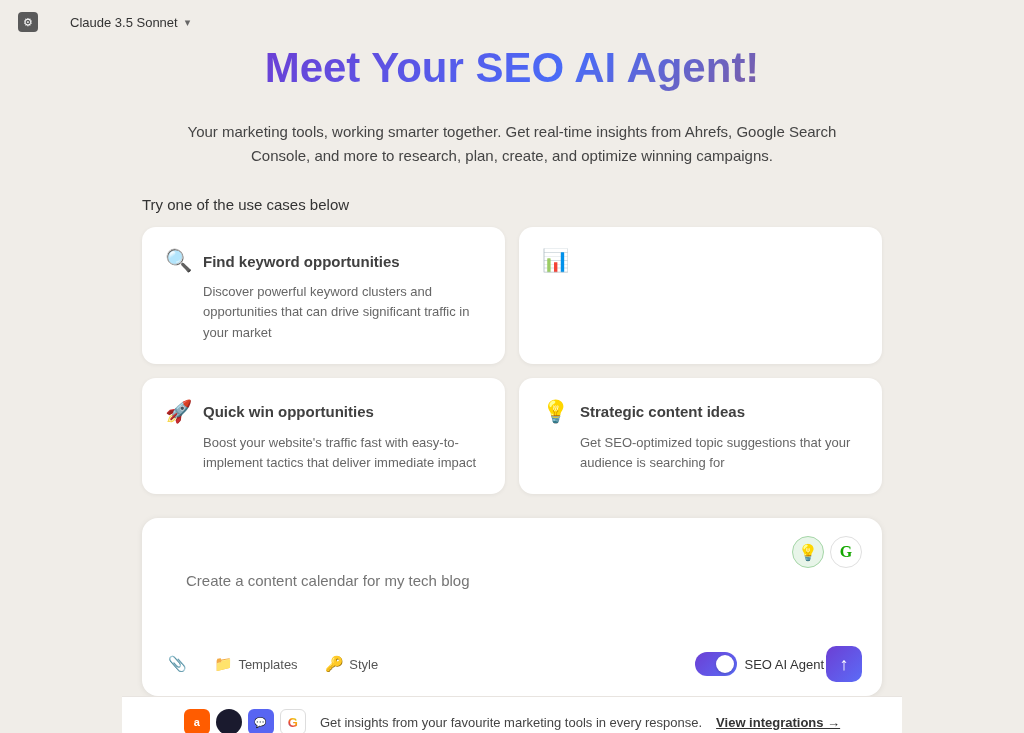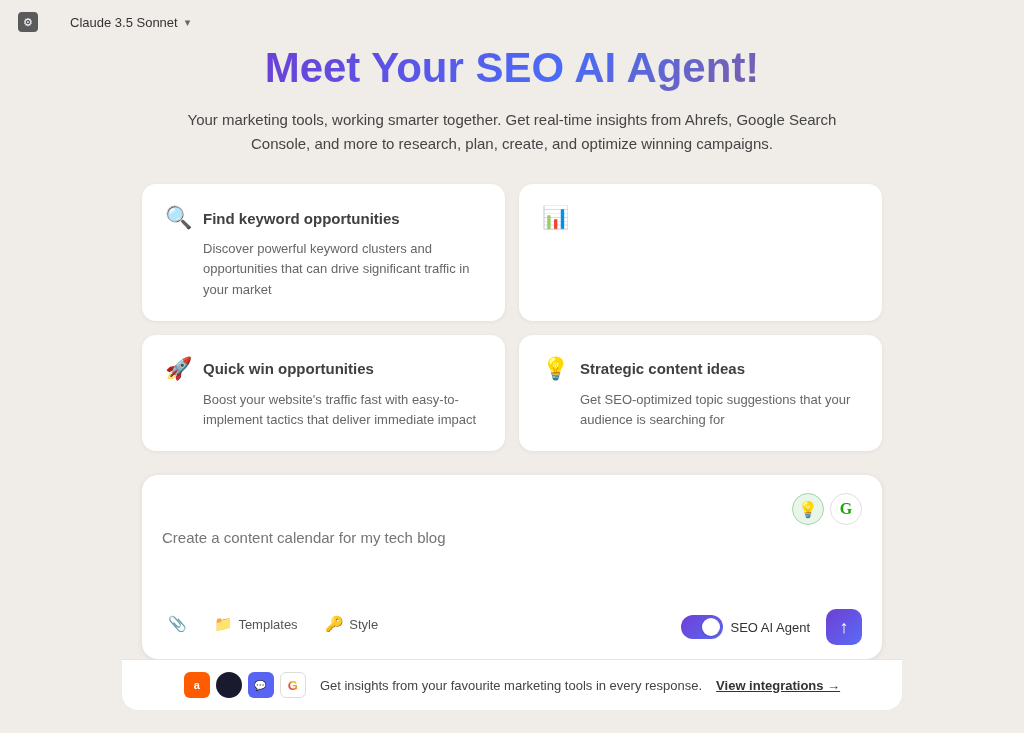--- a/index.html
+++ b/index.html
@@ -40,20 +40,21 @@
       line-height: 1.15;
     }
 
     .hero-subtitle {
       font-size: 15px;
       color: #444;
       text-align: center;
       max-width: 680px;
       line-height: 1.6;
       margin-bottom: 28px;
+      margin-top: 12px;
     }
 
     .use-cases-label {
       font-size: 15px;
       color: #333;
       font-weight: 500;
       align-self: flex-start;
       margin-bottom: 14px;
     }
 
@@ -116,20 +117,21 @@
     .input-field {
       width: 100%;
       border: none;
       outline: none;
       font-size: 15px;
       color: #aaa;
       background: transparent;
       resize: none;
       min-height: 60px;
       font-family: inherit;
+      margin-left: 24px;
     }
 
     .input-toolbar {
       display: flex;
       align-items: center;
       justify-content: space-between;
       margin-top: 10px;
     }
 
     .input-tools-left {
@@ -152,22 +154,21 @@
       font-family: inherit;
     }
 
     .tool-icon {
       font-size: 15px;
     }
 
     .input-tools-right {
       display: flex;
       align-items: center;
-      gap: 16px;
-      margin-top: 6px;
+      gap: 2px;
     }
 
     
     .integration-icons {
       display: flex;
       justify-content: flex-end;
       margin-bottom: 4px;
       gap: 6px;
     }
 
@@ -320,20 +321,21 @@
       <div class="topbar-model-icon">⚙</div>
       <span class="topbar-model-label">Claude 3.5 Sonnet</span>
       <span class="topbar-chevron">▾</span>
     </div>
   </div>
 
   <div class="content-area">
     <h1 class="hero-title">Meet Your SEO AI Agent!</h1>
     <p class="hero-subtitle">Your marketing tools, working smarter together. Get real-time insights from Ahrefs, Google Search Console, and more to research, plan, create, and optimize winning campaigns.</p>
 
+    <div class="use-cases-label">Try one of the use cases below</div>
 
     <div class="cards-grid">
 
       <div class="card">
         <div class="card-header">
           <span class="card-icon">🔍</span>
           <span class="card-title">Find keyword opportunities</span>
         </div>
         <p class="card-desc">Discover powerful keyword clusters and opportunities that can drive significant traffic in your market</p>
       </div>

